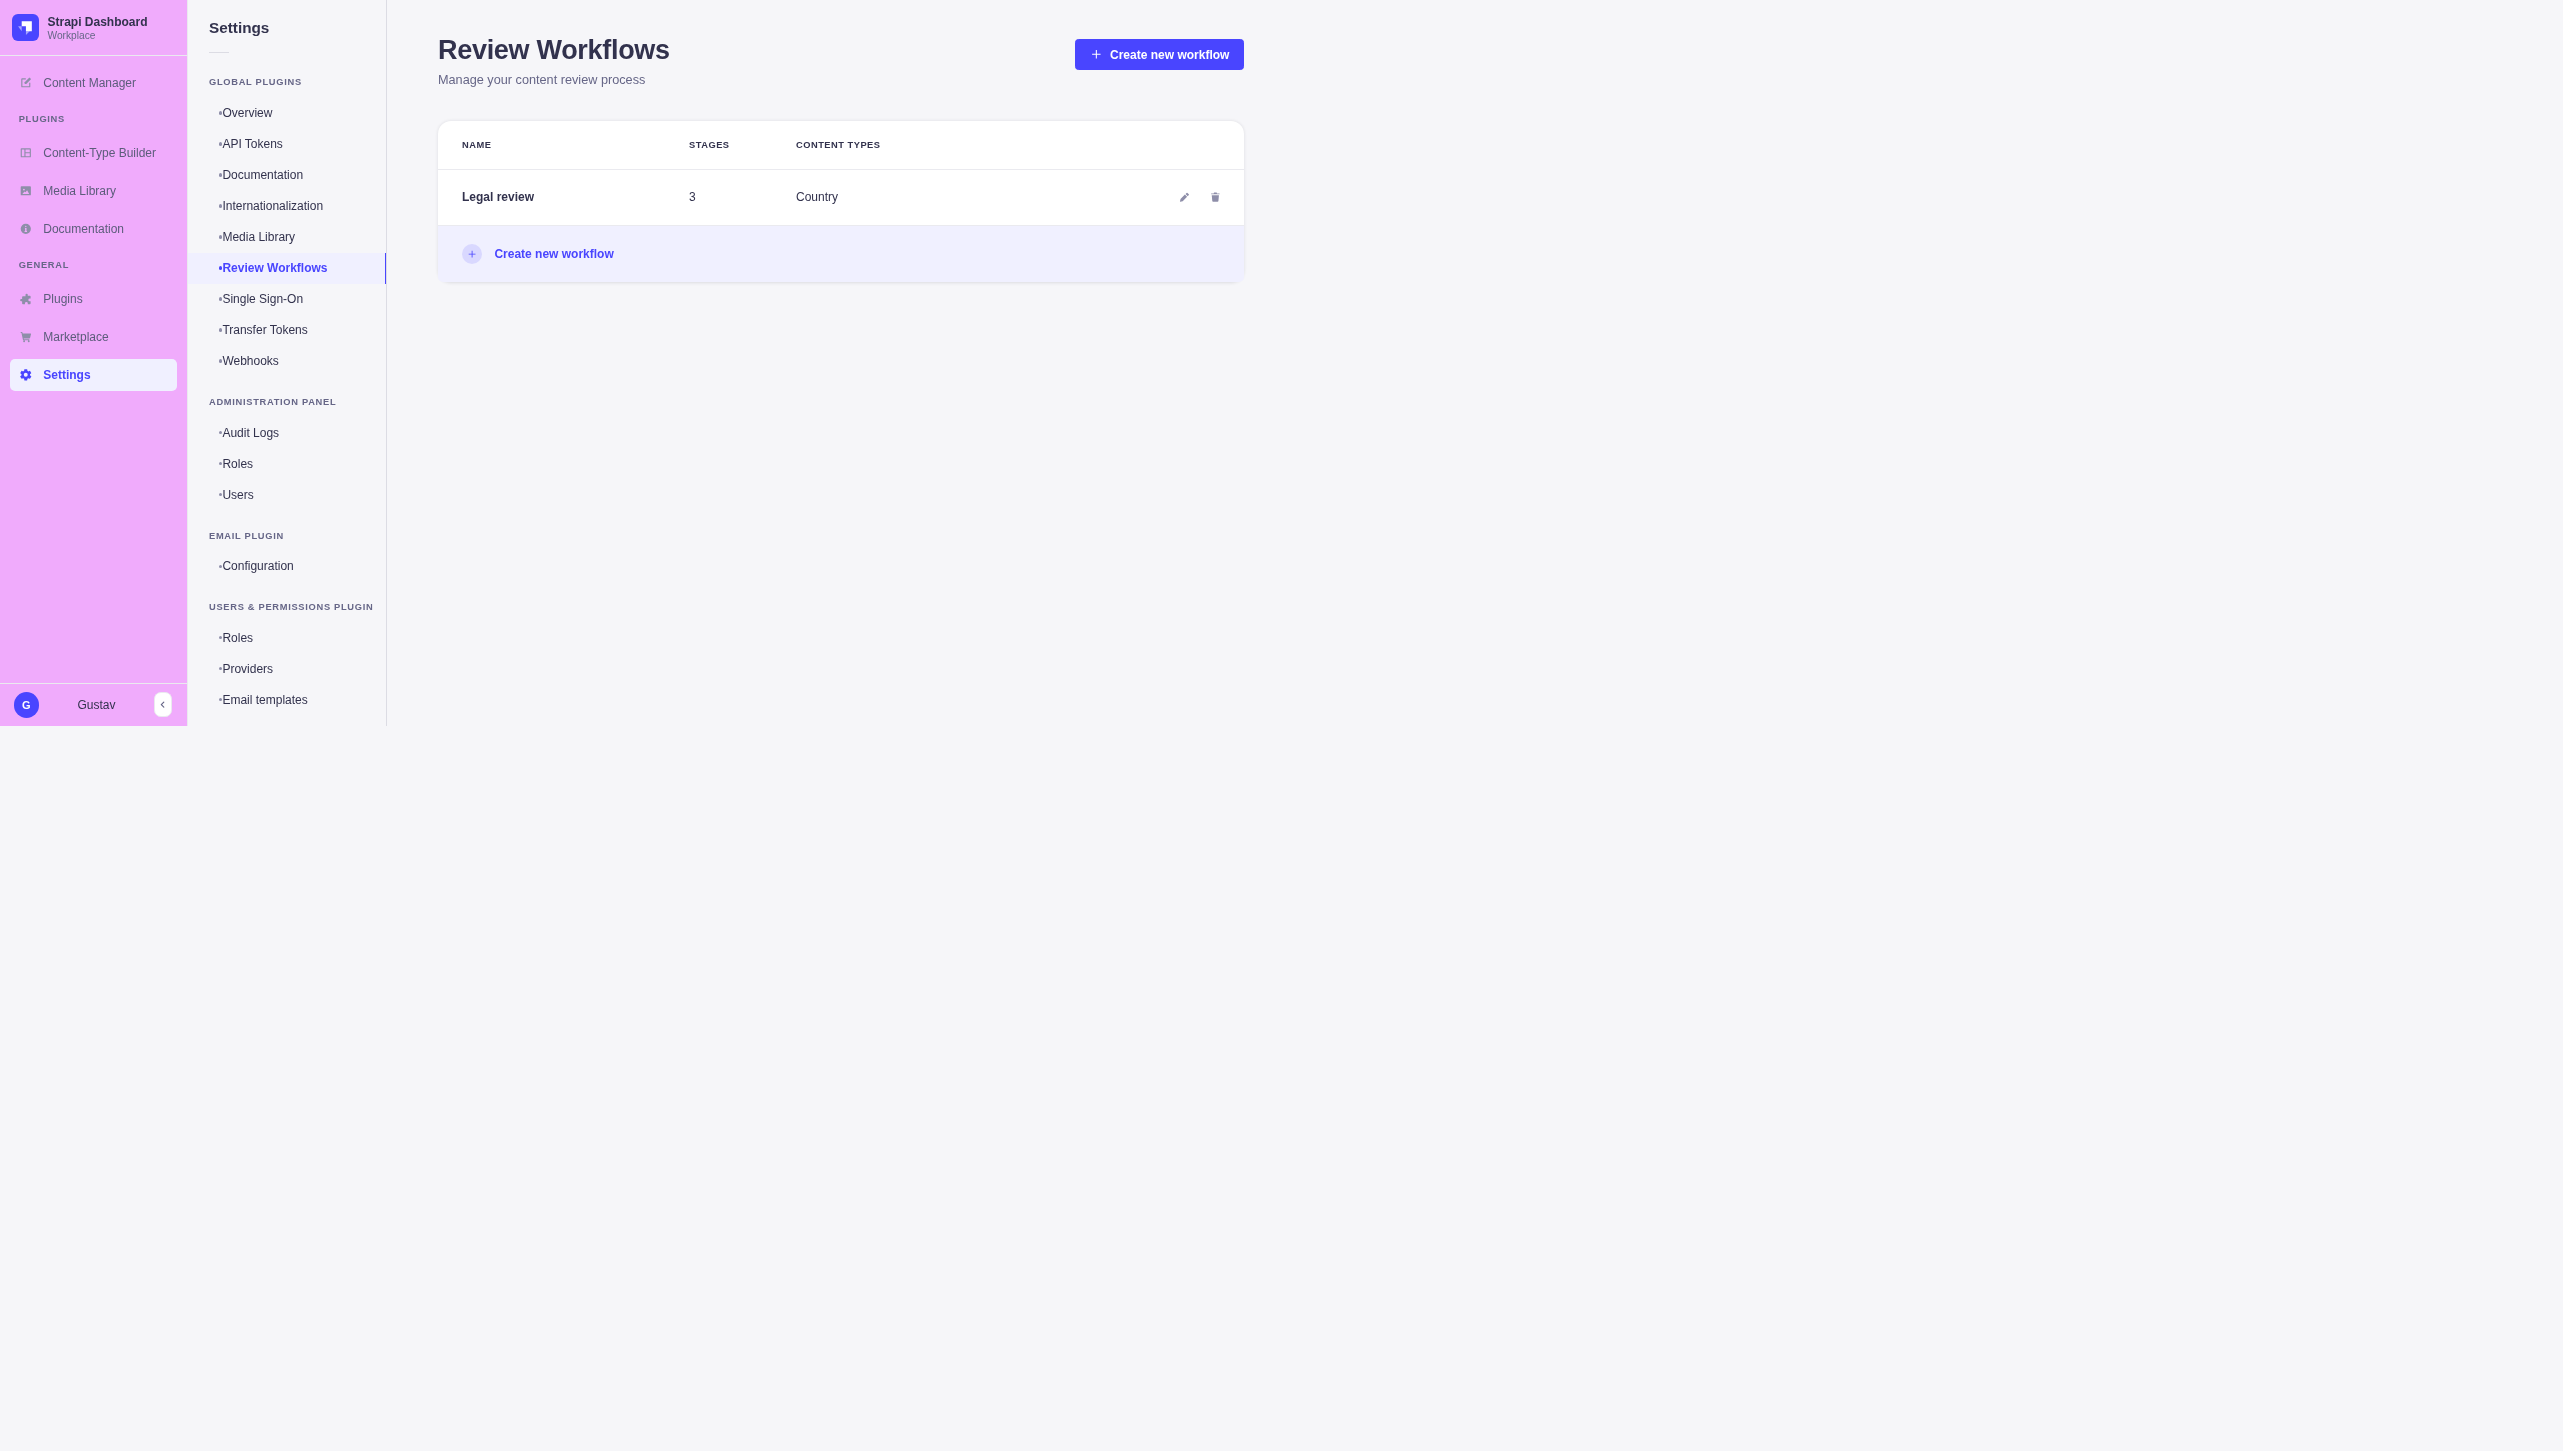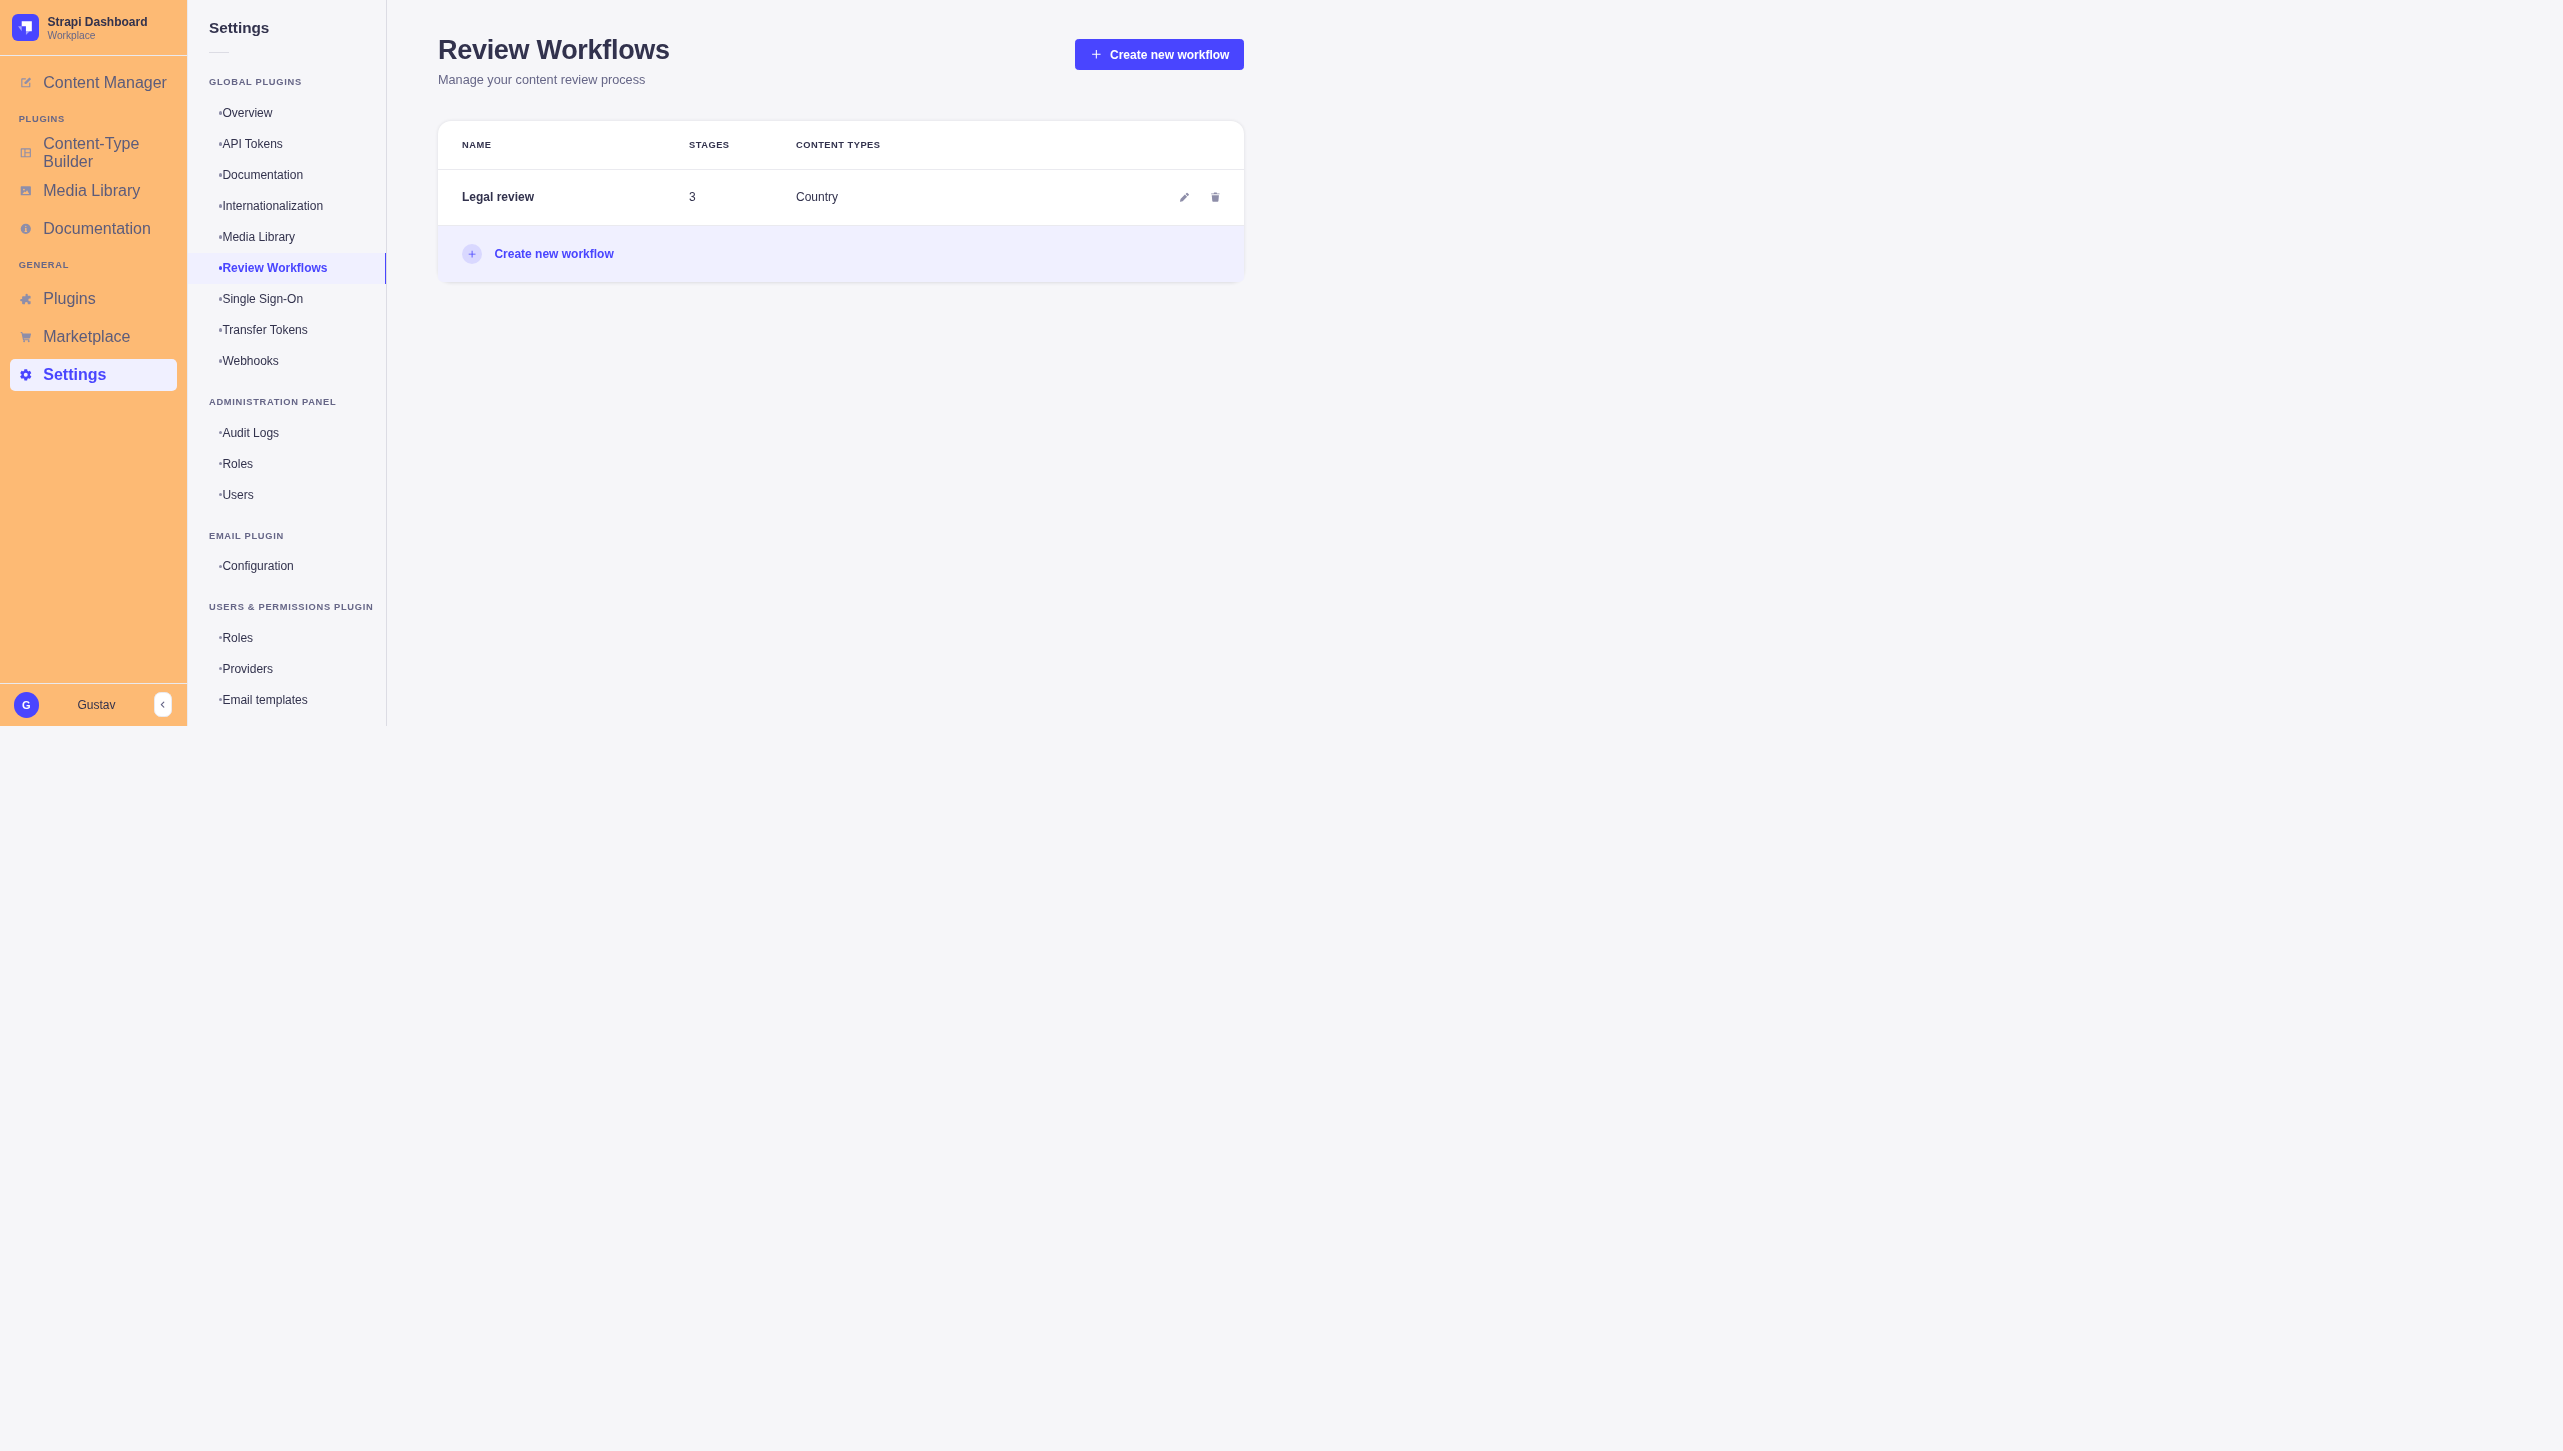--- a/index.html
+++ b/index.html
@@ -9,36 +9,36 @@
     font-family: "Liberation Sans", sans-serif;
     background: #F6F6F9;
     color: #32324D;
     overflow: hidden;
   }
   svg { display: block; }
 
   
   .main-sidebar {
     width: 188px; min-width: 188px;
-    background: #fdba74;
+    background: #f0abfc;
     border-right: 0.8px solid #EAEAEF;
     display: flex; flex-direction: column;
     position: relative;
   }
   .brand { display: flex; align-items: center; gap: 8.5px; padding: 14.4px 12px 13.6px; }
   .brand-logo svg { width: 27px; height: 27px; }
   .brand-name { font-size: 12px; font-weight: bold; color: #32324D; line-height: 14.4px; }
   .brand-workspace { font-size: 10.2px; color: #666687; margin-top: 0; }
   .h-divider { height: 0.8px; background: #EAEAEF; }
   .p-nav { padding: 11px 10.2px 0; flex: 1; }
   .p-item {
     display: flex; align-items: center; gap: 11px;
     height: 32px; margin-bottom: 6px; padding: 0 8.5px;
     border-radius: 5.1px; cursor: pointer;
-    font-size: 16px; color: #5C5C7B;
+    font-size: 12px; color: #5C5C7B;
   }
   .p-item .p-icon { width: 13.6px; height: 13.6px; color: #8E8EA9; flex: none; }
   .p-item .p-icon svg { width: 13.6px; height: 13.6px; fill: currentColor; }
   .p-item.active { background: #F0F0FF; color: #4945FF; font-weight: bold; }
   .p-item.active .p-icon { color: #4945FF; }
   .p-label {
     margin: 15.3px 8.5px 12.7px;
     font-size: 9.3px; font-weight: bold; letter-spacing: 0.7px; color: #666687;
   }
   .sidebar-footer { border-top: 0.8px solid #EAEAEF; padding: 8.5px 15.3px 8.5px 13.6px; }

